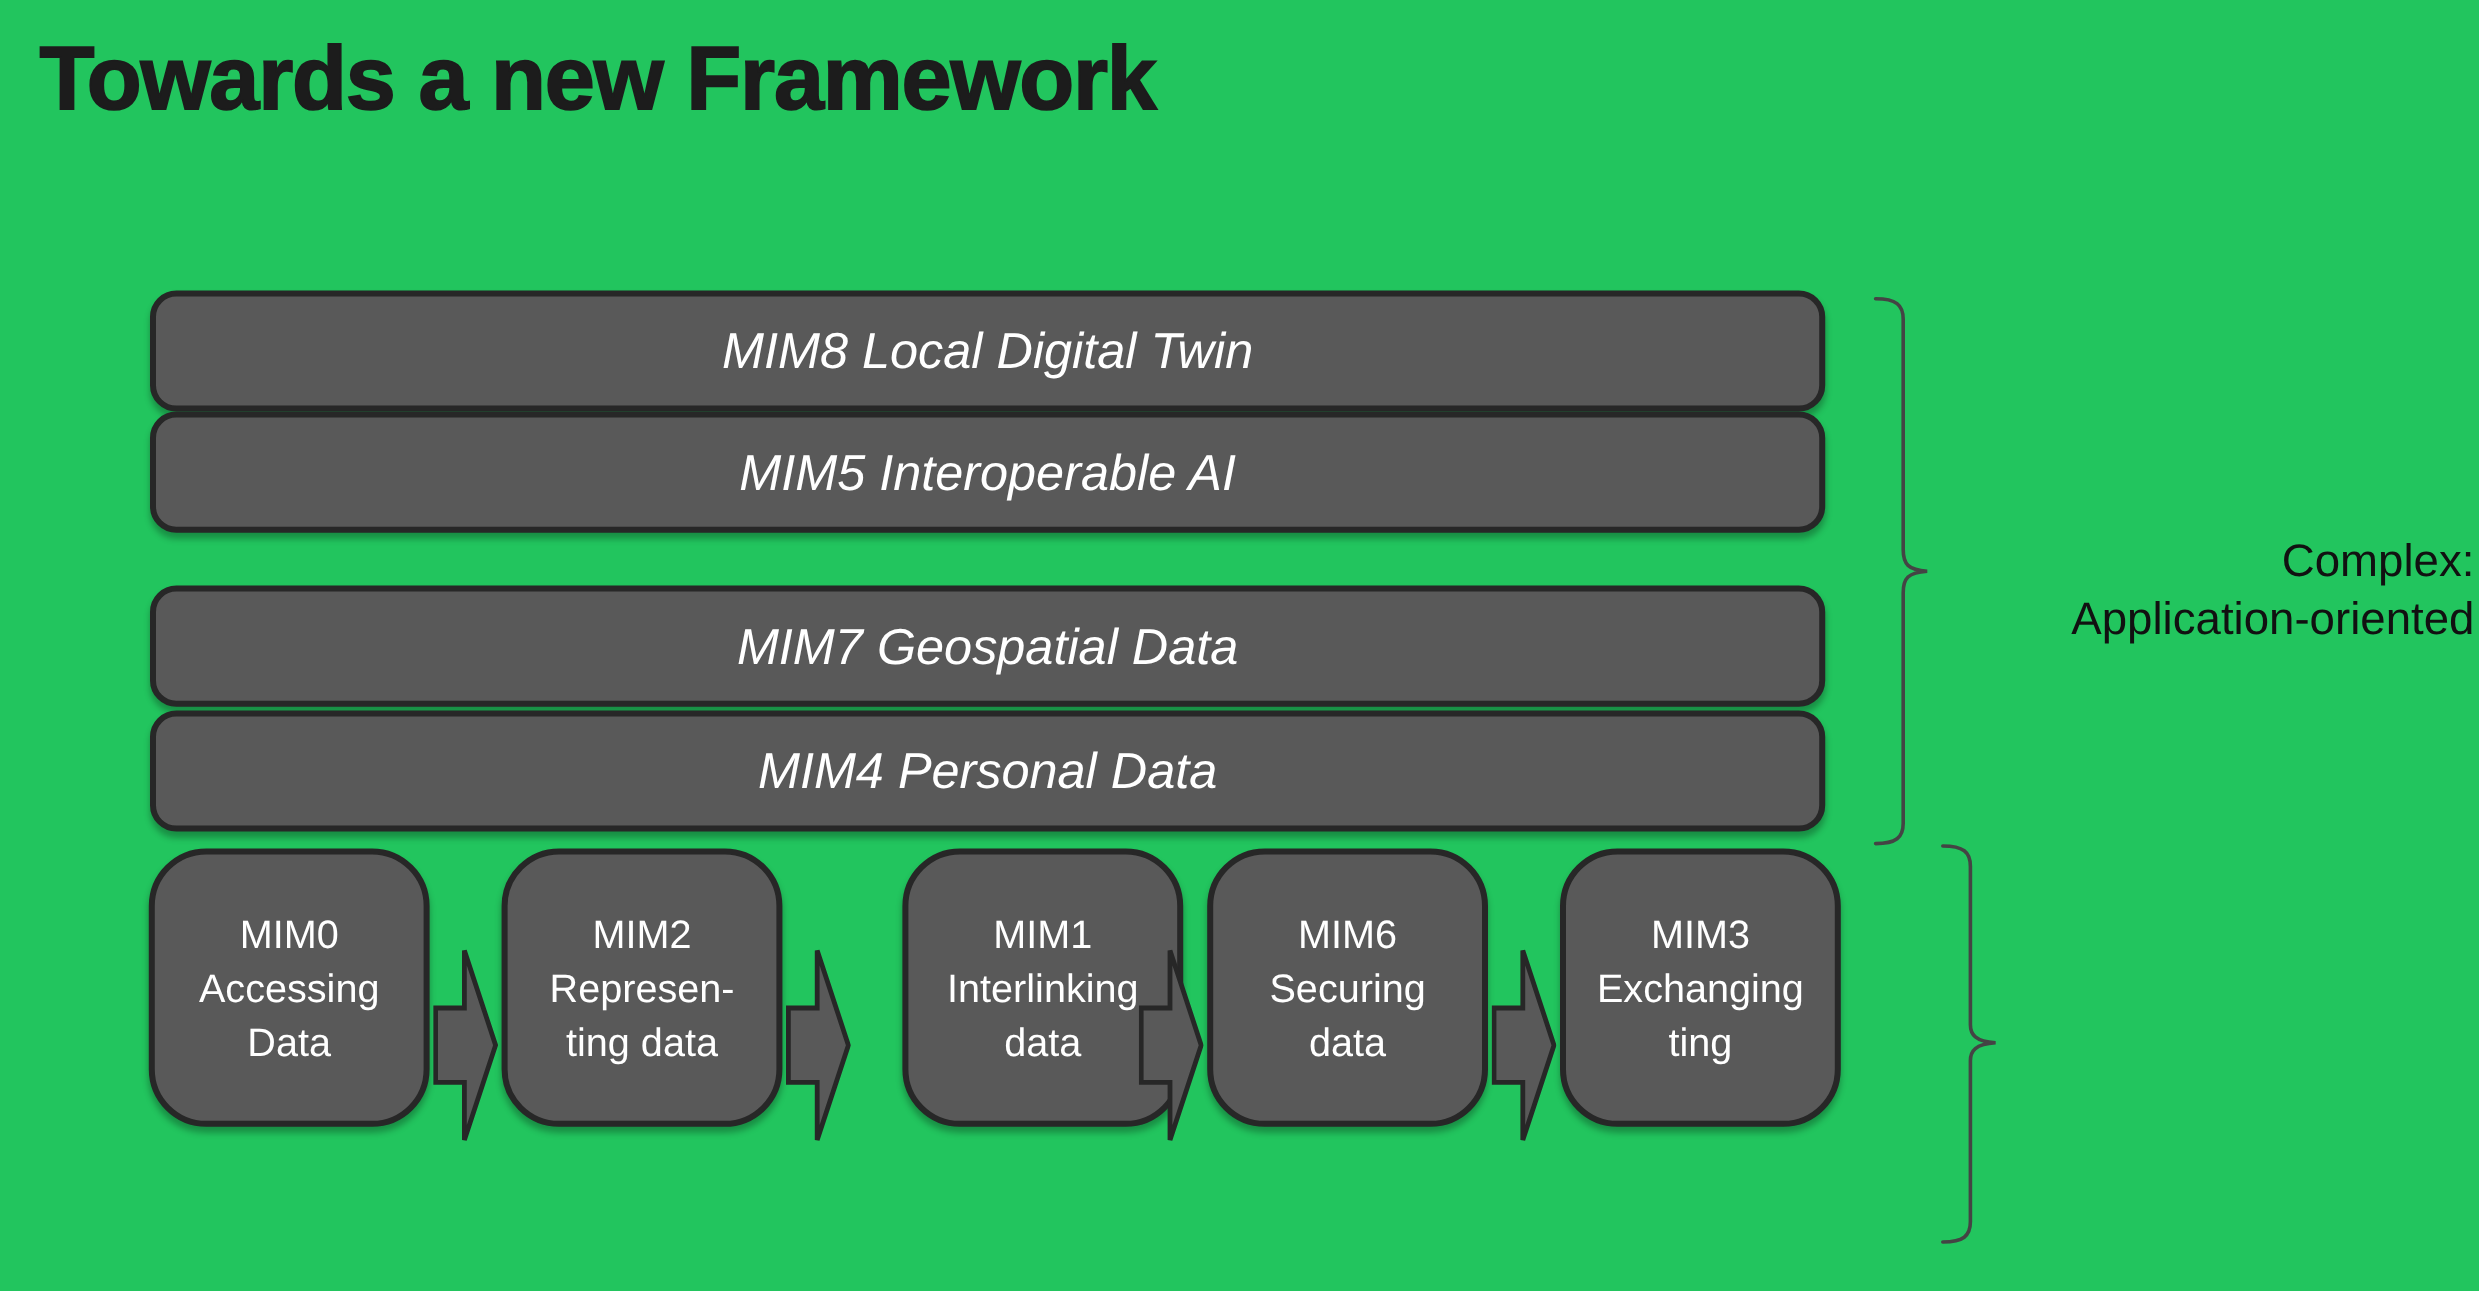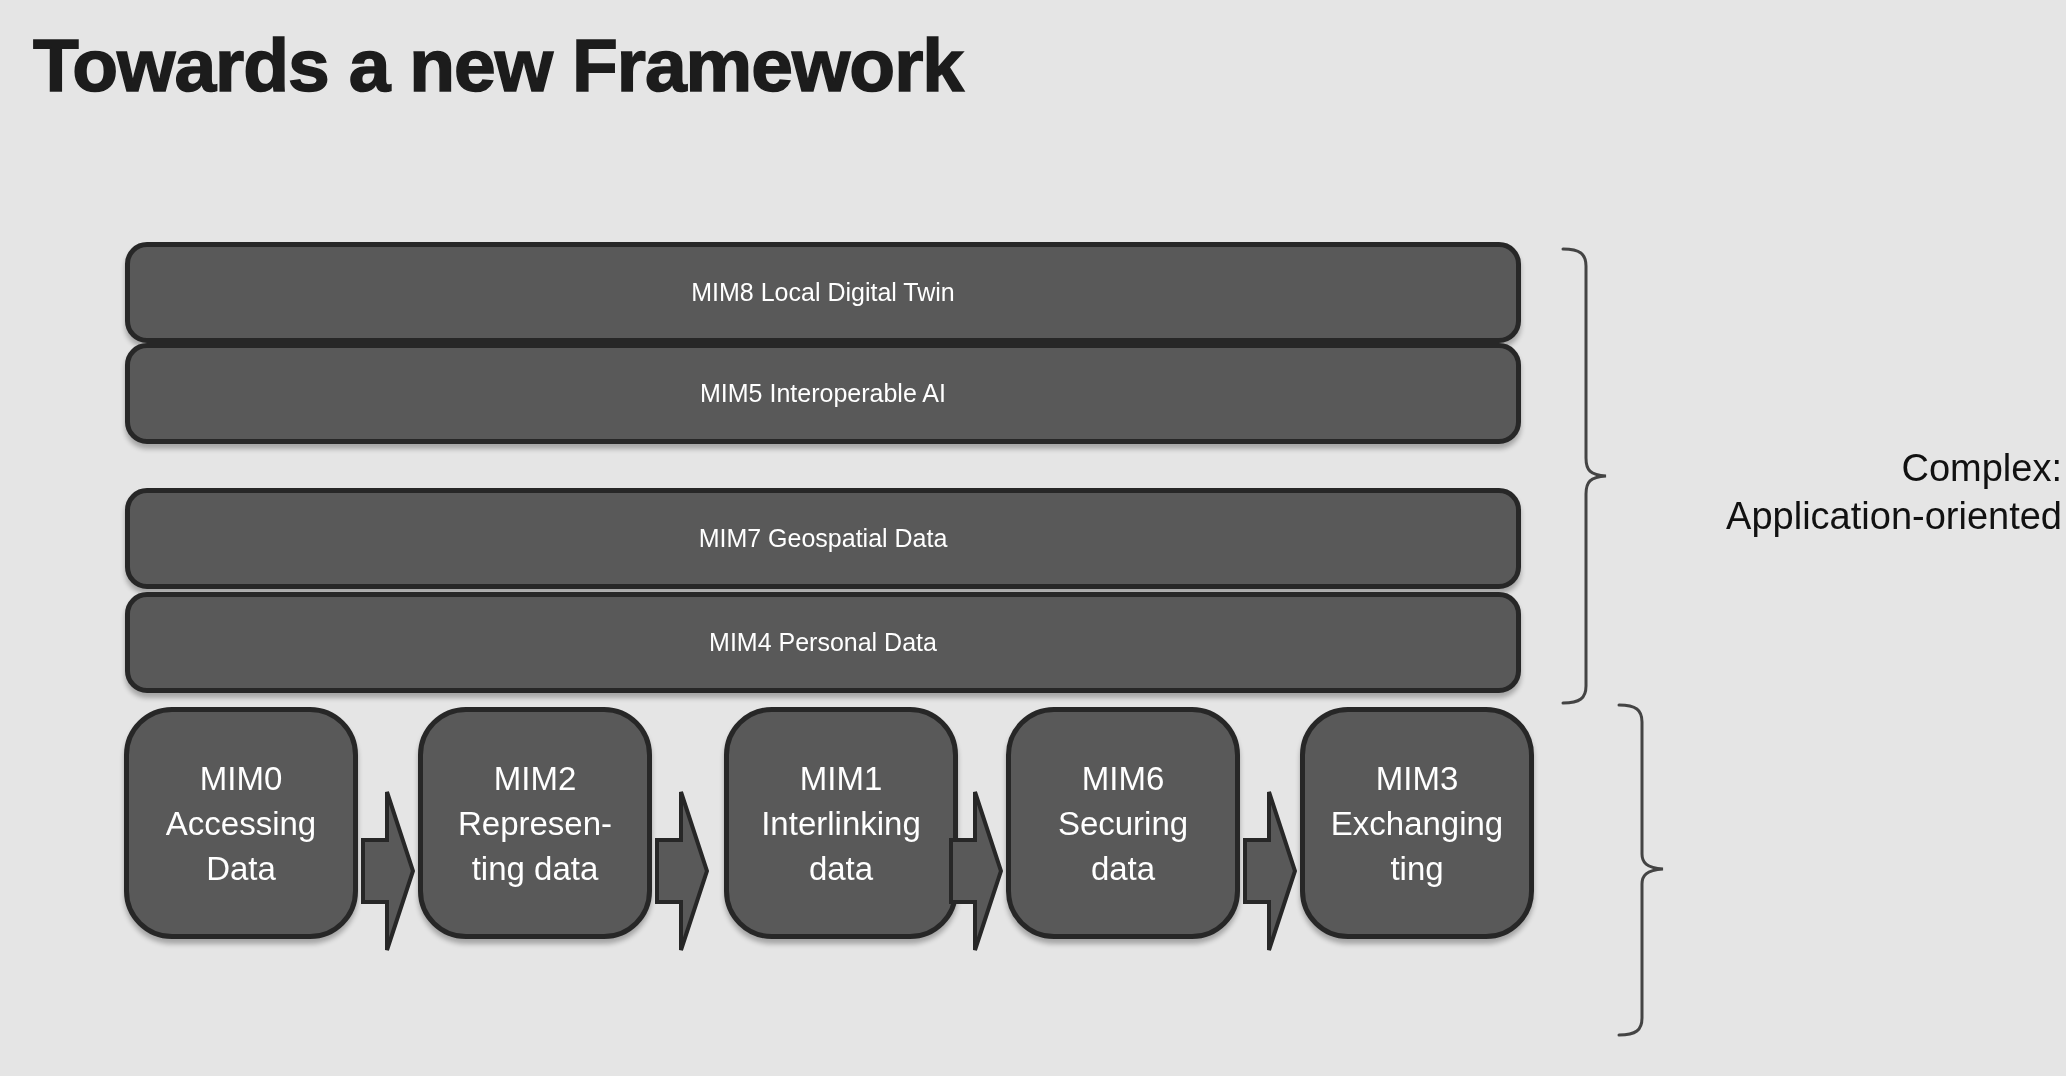--- a/index.html
+++ b/index.html
@@ -1,20 +1,20 @@
 <!DOCTYPE html>
 <html><head>
 <meta charset="utf-8">
 <style>
   html, body { margin: 0; padding: 0; background: #ffffff; }
   .slide {
     position: relative;
     width: 2066px;
     height: 1076px;
-    background: #e5e5e5;
+    background: #22c55e;
     overflow: hidden;
     font-family: "Liberation Sans", sans-serif;
   }
   .title {
     position: absolute;
     left: 33px;
     top: 22px;
     font-size: 75px;
     font-weight: bold;
     letter-spacing: -1px;
@@ -29,22 +29,23 @@
     height: 101px;
     box-sizing: border-box;
     background: #595959;
     border: 5px solid #272727;
     border-radius: 22px;
     box-shadow: 0 5px 5px rgba(0,0,0,0.28);
     display: flex;
     align-items: center;
     justify-content: center;
     color: #ffffff;
-    font-size: 25px;
+    font-size: 42px;
     text-align: center;
+    font-style: italic;
   }
   .step-box {
     position: absolute;
     top: 707px;
     width: 234px;
     height: 232px;
     box-sizing: border-box;
     background: #595959;
     border: 5px solid #272727;
     border-radius: 48px;
@@ -89,21 +90,21 @@
     <div class="layer-bar" style="top:592px">MIM4 Personal Data</div>
   </div>
 
   <div>
     <div class="step-box" style="left:124px">MIM0
 Accessing
 Data</div>
     <div class="step-box" style="left:418px">MIM2
 Represen-
 ting data</div>
-    <div class="step-box" style="left:724px">MIM1
+    <div class="step-box" style="left:752px">MIM1
 Interlinking
 data</div>
     <div class="step-box" style="left:1006px">MIM6
 Securing
 data</div>
     <div class="step-box" style="left:1300px">MIM3
 Exchanging
 ting</div>
 
     <svg class="flow-arrow" style="left:361px" viewBox="0 0 54 166">

